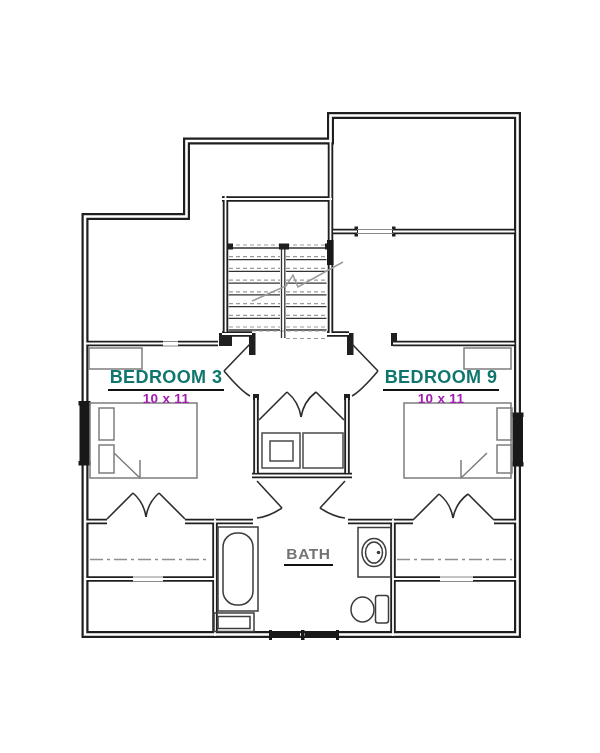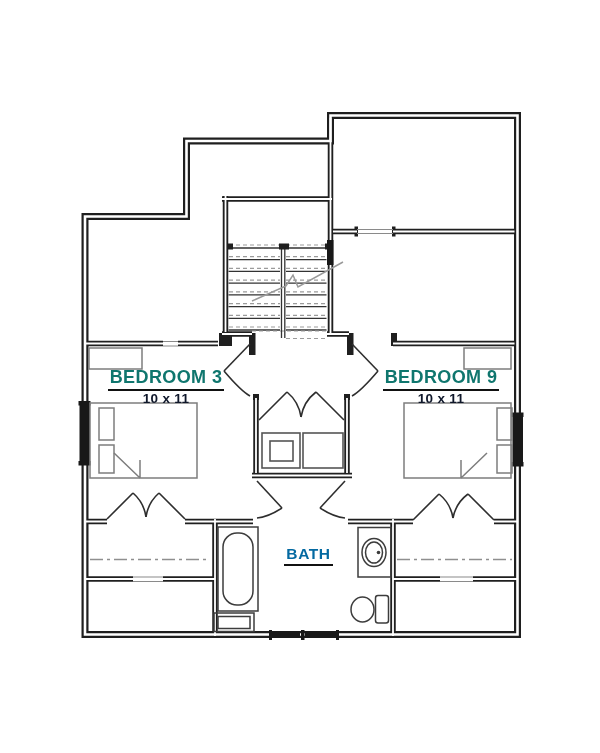--- a/index.html
+++ b/index.html
@@ -24,25 +24,25 @@
   .ddot{stroke:#8f8f8f;stroke-width:1.3;fill:none;stroke-dasharray:13 4 3 4;}
   .arrow{stroke:#9a9a9a;stroke-width:1.5;fill:none;}
   .win{fill:#181818;}
   
   .room-label{
     position:absolute;text-align:center;color:#0f766e;
     font-weight:bold;font-size:18px;letter-spacing:0.4px;line-height:20px;
   }
   .room-label .ul{display:inline-block;border-bottom:2px solid #111;padding:0 2px 2px 2px;}
   .size-label{
-    position:absolute;text-align:center;color:#0f172a;
+    position:absolute;text-align:center;color:#a21caf;
     font-weight:bold;font-size:13.5px;line-height:15px;letter-spacing:0.3px;
   }
   .bath-label{
-    position:absolute;text-align:center;color:#0369a1;
+    position:absolute;text-align:center;color:#737373;
     font-weight:bold;font-size:15.5px;letter-spacing:0.6px;line-height:17px;
   }
   .bath-label .ul{display:inline-block;border-bottom:2px solid #111;padding:0 2px 2px 2px;}
 </style>
 </head>
 <body>
 
 <div class="page">
 
   <svg width="600" height="753" viewBox="0 0 600 753">

